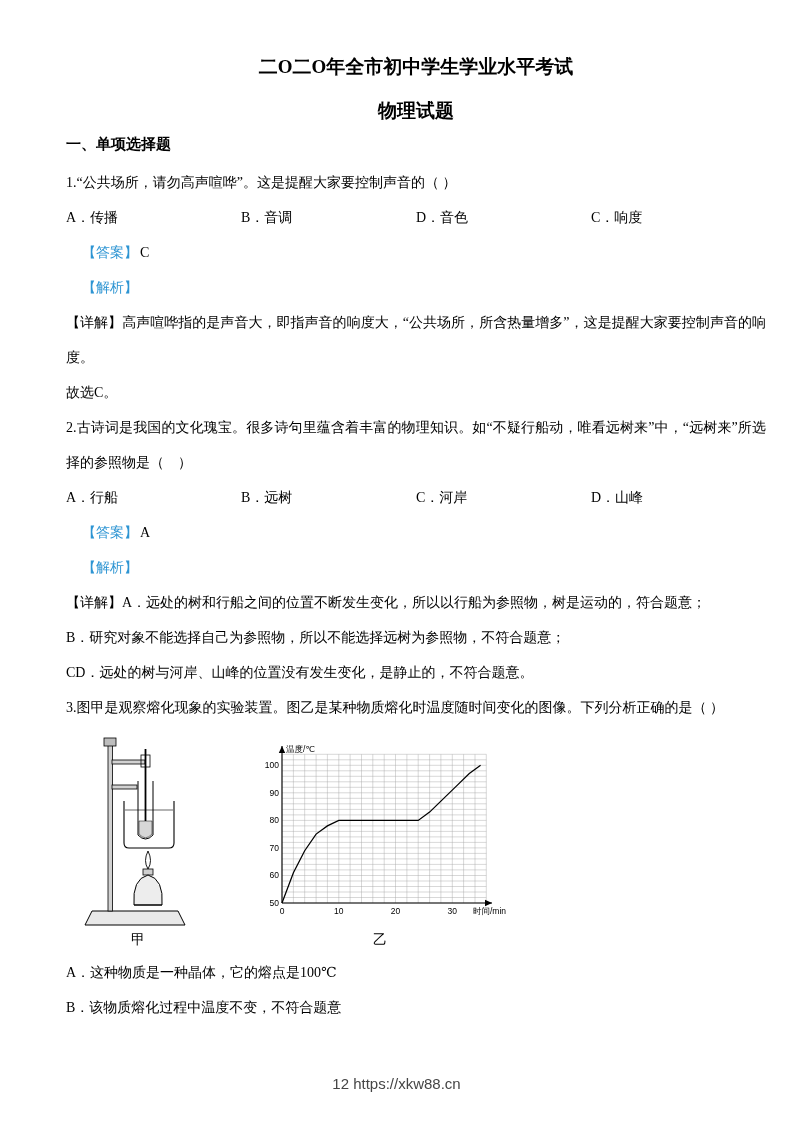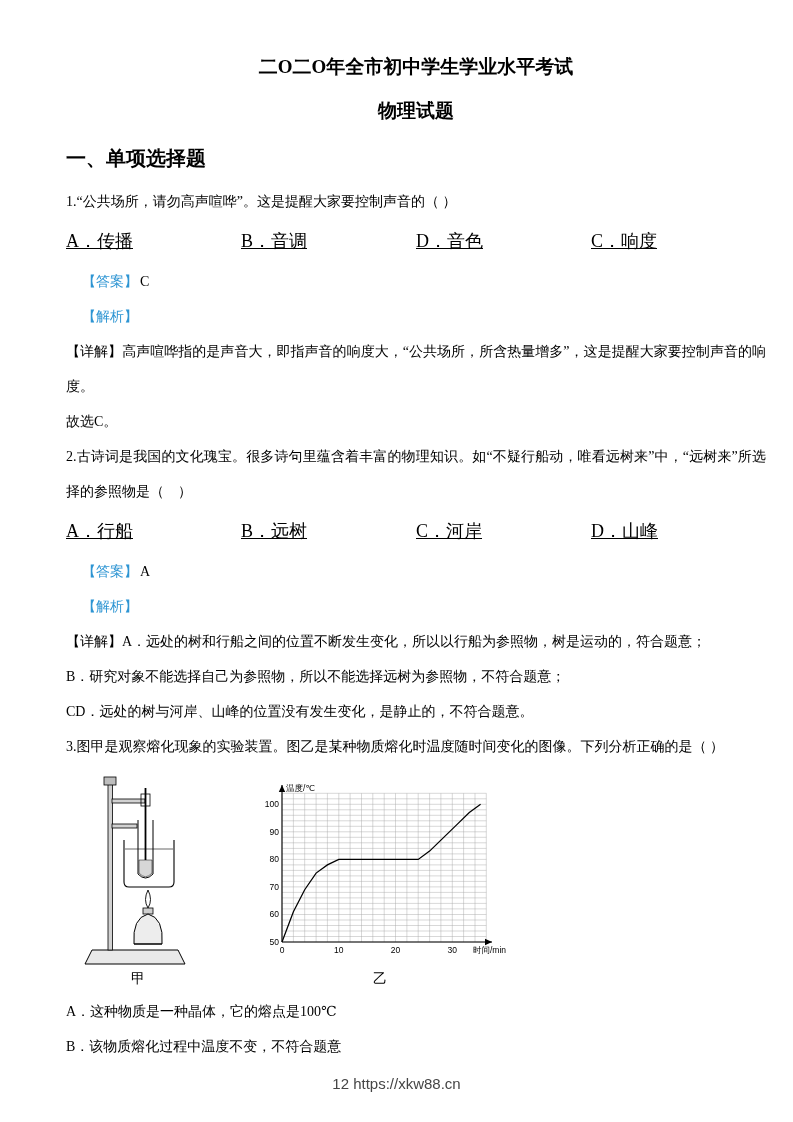--- a/index.html
+++ b/index.html
@@ -23,40 +23,39 @@
     text-align: center;
     font-weight: bold;
     font-size: 19px;
     line-height: 1.35;
     margin: 0 0 18px 0;
   }
   .subtitle {
     text-align: center;
     font-weight: bold;
     font-size: 19px;
-    margin: 0 0 12px 0;
+    margin: 0 0 4px 0;
   }
   .section-heading {
     font-weight: bold;
-    font-size: 20px;
+    font-size: 15px;
     margin: 0 0 4px 0;
     line-height: 2.2;
     font-family: Liberation Serif, serif;
   }
   p.line {
     margin: 0;
     font-size: 14px;
     line-height: 2.5;
     text-align: justify;
   }
   .options-row {
     display: flex;
-    font-size: 18px;
+    font-size: 14px;
     line-height: 2.5;
-    text-decoration: underline;
   }
   .options-row span { flex: 0 0 25%; }
   .accent { color: #2e95d3; margin-left: 16px; }
   .answer-value { color:#000; padding-left: 2px; }
   .figure-row {
     display: flex;
     align-items: flex-end;
     gap: 58px;
     margin: 8px 0 6px 16px;
   }

